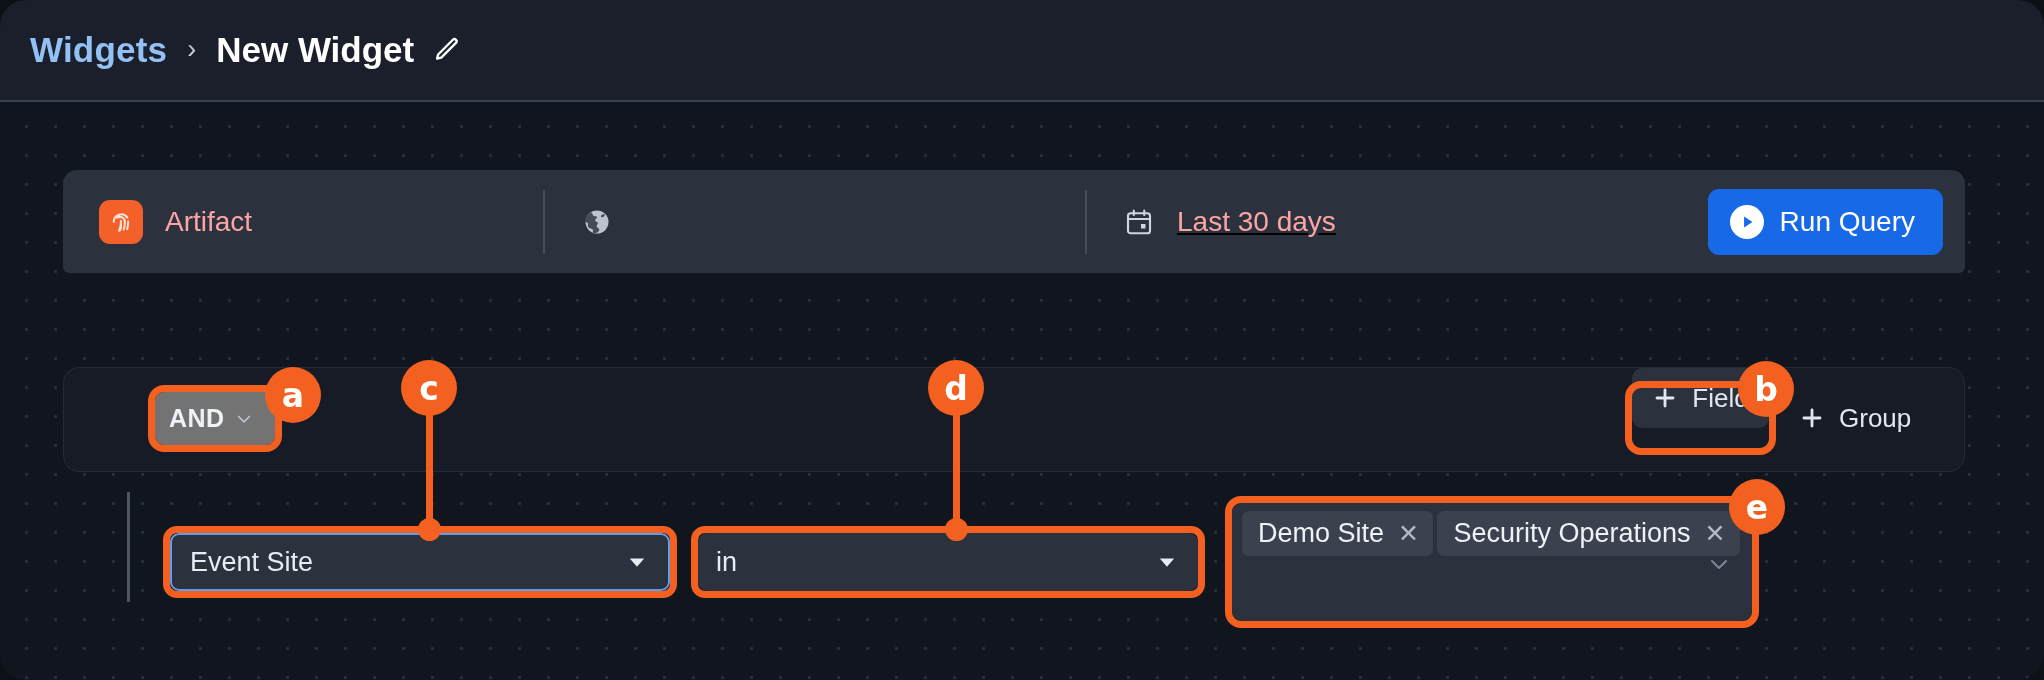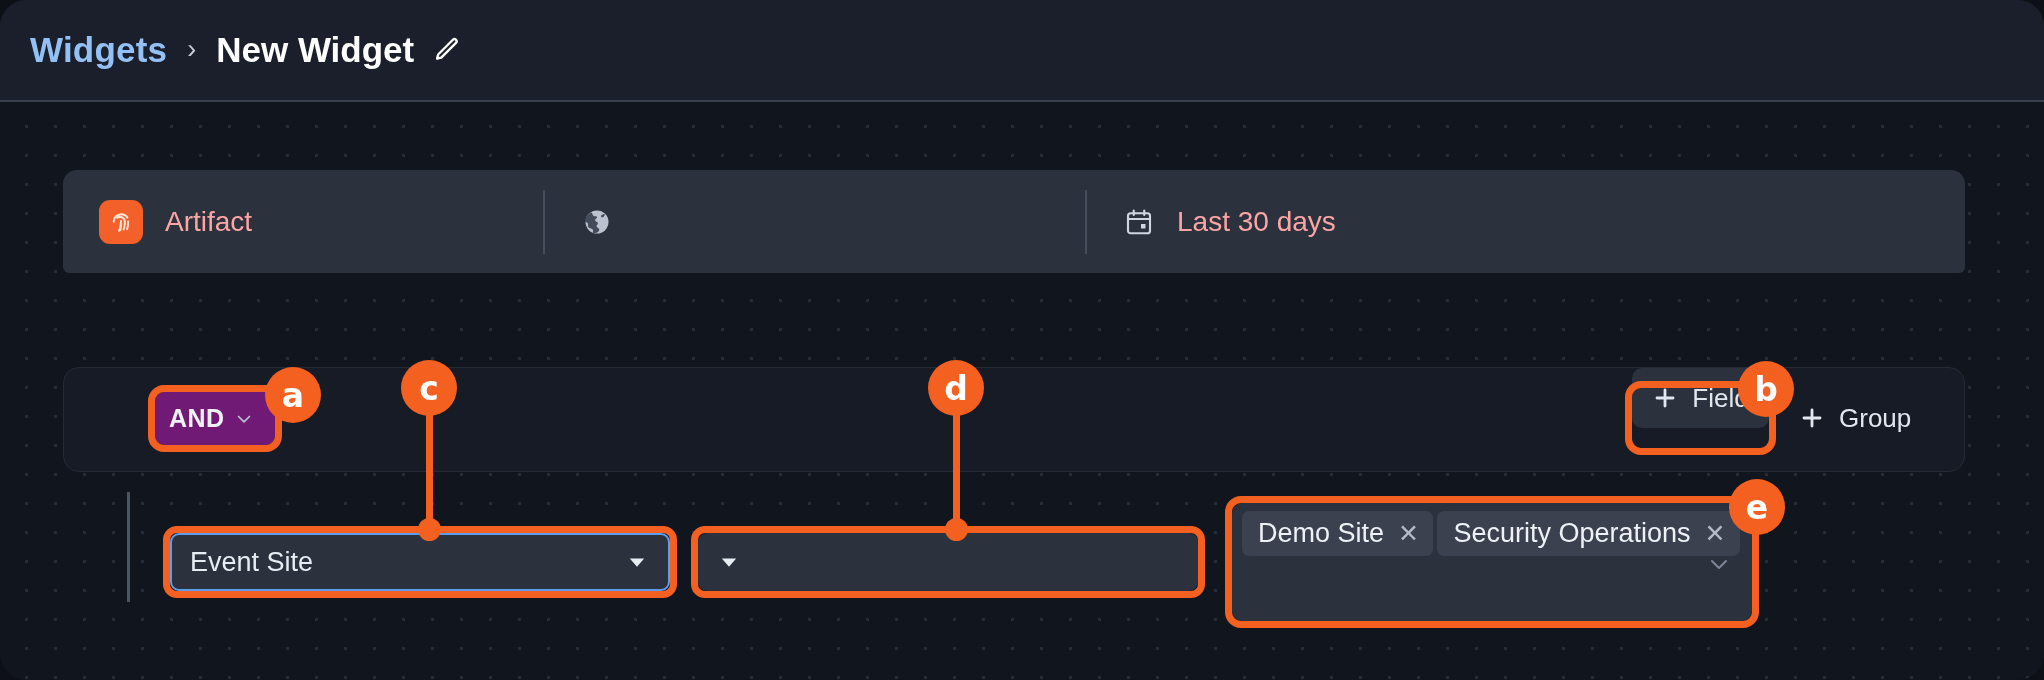--- a/index.html
+++ b/index.html
@@ -72,21 +72,21 @@
     display: flex; align-items: center;
   }
   .qb-seg {
     display: flex; align-items: center;
     height: 100%;
     padding: 0 0 0 36px;
     position: relative;
   }
   .qb-seg.artifact { width: 480px; }
   .qb-seg.scope { width: 540px; }
-  .qb-seg.date { width: 560px; }
+  .qb-seg.date { width: 560px; text-decoration: underline; }
   .qb-divider {
     width: 2px; height: 64px;
     background: #464d5b;
     flex: none;
   }
   .artifact-icon {
     width: 44px; height: 44px;
     border-radius: 11px;
     background: #f4602a;
     display: flex; align-items: center; justify-content: center;
@@ -131,21 +131,21 @@
   .filter-panel {
     position: absolute; left: 63px; top: 367px;
     width: 1902px; height: 105px;
     background: #161b25;
     border: 1px solid #252b36;
     border-radius: 16px;
   }
   .and-select {
     position: absolute; left: 155px; top: 392px;
     width: 120px; height: 53px;
-    background: #701a75;
+    background: #737373;
     border-radius: 9px;
     display: flex; align-items: center;
     padding: 0 14px;
     cursor: pointer;
   }
   .and-label {
     color: #eef1f6;
     font-size: 25px;
     font-weight: bold;
     letter-spacing: .4px;
@@ -323,20 +323,28 @@
       <span class="cal-icon">
         <svg width="30" height="30" viewBox="0 0 24 24" fill="none" stroke="#cfd6e1" stroke-width="1.7" stroke-linecap="round">
           <rect x="3.2" y="5" width="17.6" height="16" rx="2.1"></rect>
           <path d="M3.2 9.6h17.6M7.8 2.8v3.6M16.2 2.8v3.6"></path>
           <rect x="13.6" y="13.6" width="3.6" height="3.6" fill="#cfd6e1" stroke="none"></rect>
         </svg>
       </span>
       <span class="qb-label">Last 30 days</span>
     </div>
 
+    <div class="run-query-btn">
+      <span class="play-icon">
+        <svg width="20" height="20" viewBox="0 0 24 24">
+            <path d="M8.5 5.4l10 6.6-10 6.6z" fill="#1769e8"></path>
+          </svg>
+      </span>
+      <span class="run-query-label">Run Query</span>
+    </div>
   </div>
 
   <div class="filter-panel"></div>
 
   <div class="and-select">
     <span class="and-label">AND</span>
     <span class="chev-sm">
       <svg width="20" height="20" viewBox="0 0 24 24" fill="none" stroke="#b9c1ce" stroke-width="2.1" stroke-linecap="round" stroke-linejoin="round">
           <path d="M5.5 9l6.5 6.4L18.5 9"></path>
         </svg>
@@ -366,20 +374,21 @@
   <div class="cond-field">
     <span class="cond-text">Event Site</span>
     <span class="caret-down">
       <svg width="26" height="26" viewBox="0 0 24 24">
           <path d="M5.4 8.8h13.2L12 16.4z" fill="#e8ecf3"></path>
         </svg>
     </span>
   </div>
 
   <div class="cond-op">
+    <span class="cond-text">in</span>
     <span class="caret-down">
       <svg width="26" height="26" viewBox="0 0 24 24">
           <path d="M5.4 8.8h13.2L12 16.4z" fill="#e8ecf3"></path>
         </svg>
     </span>
   </div>
 
   <div class="cond-values">
     <div class="chip">
       <span class="chip-label">Demo Site</span>

